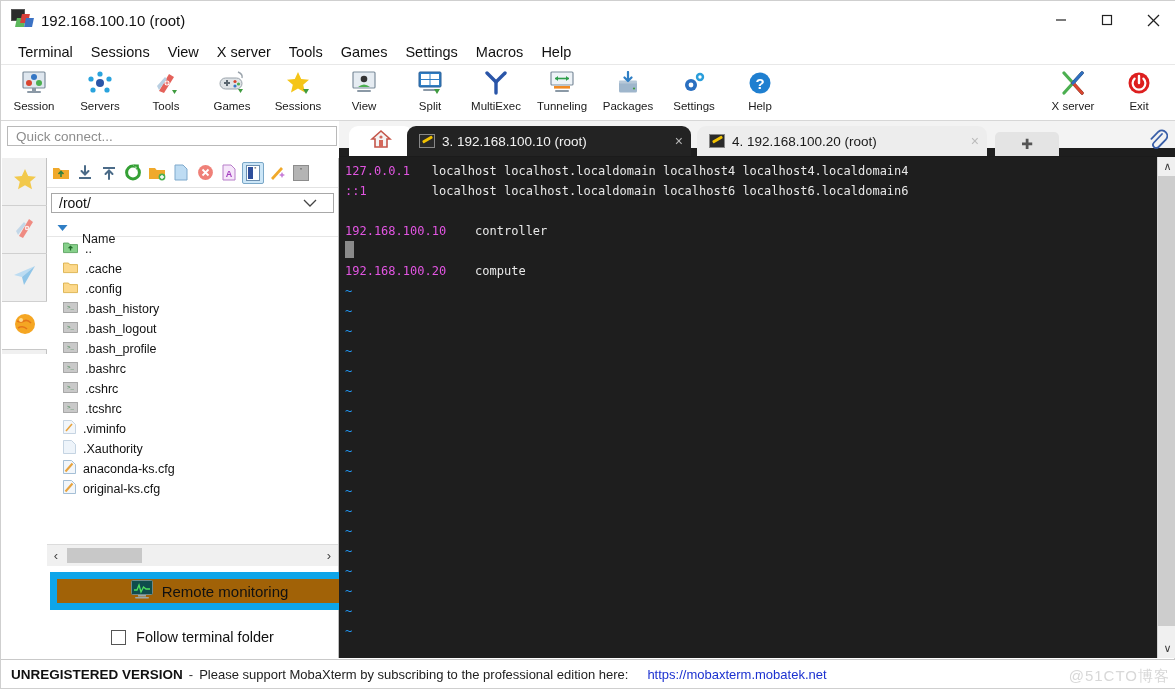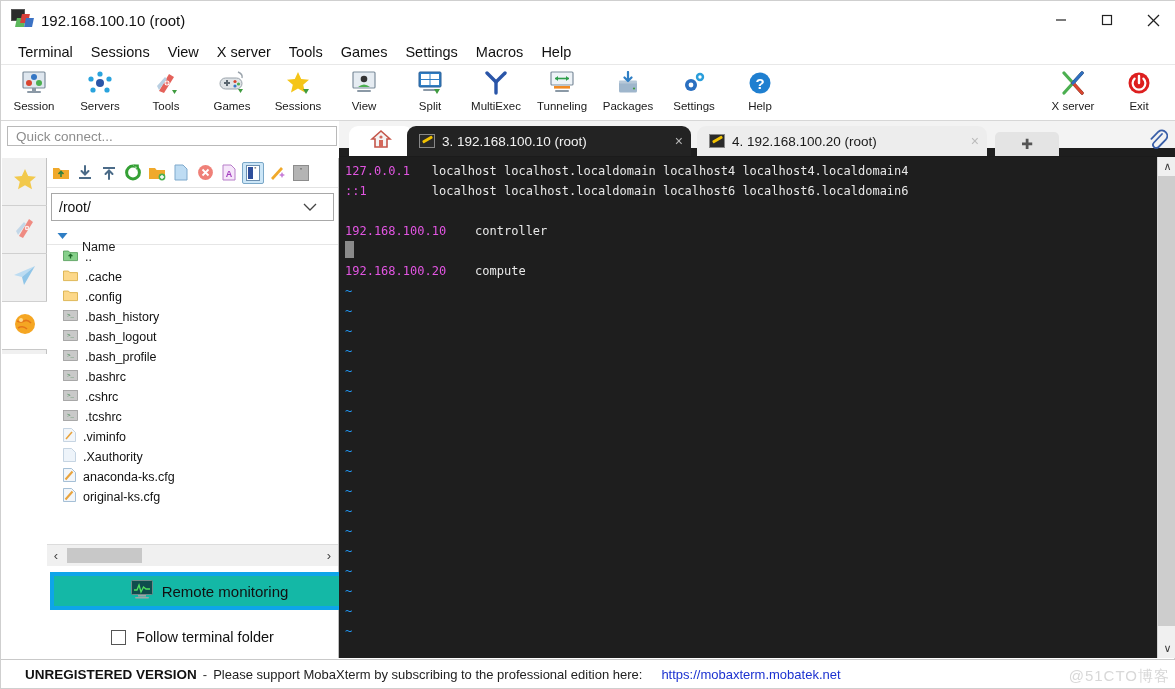--- a/index.html
+++ b/index.html
@@ -87,42 +87,42 @@
     position: absolute; left: 46px; top: 157px; width: 292px; height: 500px;
     background: #ffffff; border-right: 1px solid #bdbdbd;
   }
   .fb-toolbar {
     height: 30px; display: flex; align-items: center; gap: 2px; padding-left: 3px;
     border-bottom: 1px solid #e2e2e2; background: #fff;
   }
   .fb-tb-btn { width: 22px; height: 22px; display:flex; align-items:center; justify-content:center; }
   .fb-tb-btn.sel { background: #cce6f7; border: 1px solid #7aa7c7; border-radius: 2px; }
   .fb-path {
-    margin: 5px 4px 4px 4px; height: 28px; border: 1px solid #a8a8a8; background: #fff;
+    margin: 5px 4px 4px 4px; height: 20px; border: 1px solid #a8a8a8; background: #fff;
     display: flex; align-items: center; padding: 0 16px 0 7px; justify-content: space-between;
   }
   .fb-path .p { font-size: 14px; color: #111; }
   .fb-head {
     height: 20px; display: flex; align-items: center; padding-left: 10px; gap: 14px;
     border-bottom: 1px solid #e6e6e6;
   }
   .fb-head .hlbl { font-size: 12.5px; color: #1a1a1a; margin-top: 24px; }
   .fb-list { padding-top: 2px; }
   .fb-row { height: 20px; display: flex; align-items: center; padding-left: 16px; gap: 7px; }
   .fb-row .fname { font-size: 12.5px; color: #111; }
   .fb-hscroll {
     position: absolute; left: 0; bottom: 92px; width: 291px; height: 22px;
     background: #f0f0f0; border-top: 1px solid #dcdcdc;
     display: flex; align-items: center; justify-content: space-between;
   }
   .fb-hscroll .arr { width: 18px; text-align:center; font-size: 13px; color: #444; }
   .fb-hthumb { position:absolute; left: 20px; top: 3px; width: 75px; height: 15px; background: #c8c8c8; }
   .rm-btn {
     position: absolute; left: 3px; bottom: 48px; width: 319px; height: 38px;
-    background: #14b8a6; border: 4px solid #0ea5e9;
+    background: #a16207; border: 7px solid #0ea5e9;
     display: flex; align-items: center; justify-content: center; gap: 9px;
   }
   .rm-btn .t { font-size: 15px; color: #111; }
   .follow {
     position: absolute; left: 3px; bottom: 6px; width: 285px; height: 30px;
     display: flex; align-items: center; justify-content: center; gap: 10px;
   }
   .cbox { width: 15px; height: 15px; border: 1px solid #555; background: #fff; }
   .follow .t { font-size: 14.5px; color: #111; }
 
@@ -187,21 +187,21 @@
     width: 19px; height: 19px; display:flex; align-items:center; justify-content:center;
     font-size: 11px; color: #3c3c3c; background: #f0f0f0;
   }
   .ts-arrow.down { position: absolute; bottom: 0; left: 0; }
   .ts-thumb { position: absolute; left: 0; top: 19px; width: 19px; height: 450px; background: #cdcdcd; }
 
   
   .statusbar {
     position: absolute; left: 0; bottom: 0; width: 1175px; height: 29px;
     background: #ffffff; border-top: 1px solid #c9c9c9;
-    display: flex; align-items: center; padding-left: 24px; gap: 6px;
+    display: flex; align-items: center; padding-left: 10px; gap: 6px;
   }
   .sb-strong { font-size: 13.5px; font-weight: bold; color: #111; }
   .sb-dash { font-size: 13px; color: #333; }
   .sb-text { font-size: 13px; color: #222; }
   .sb-link { font-size: 13px; color: #1b31d0; margin-left: 13px; }
   .watermark {
     position: absolute; right: 6px; bottom: 2px; font-size: 15px; color: #d8d8d8;
     font-family: "Liberation Sans", sans-serif; letter-spacing: 1px;
   }
 </style>

